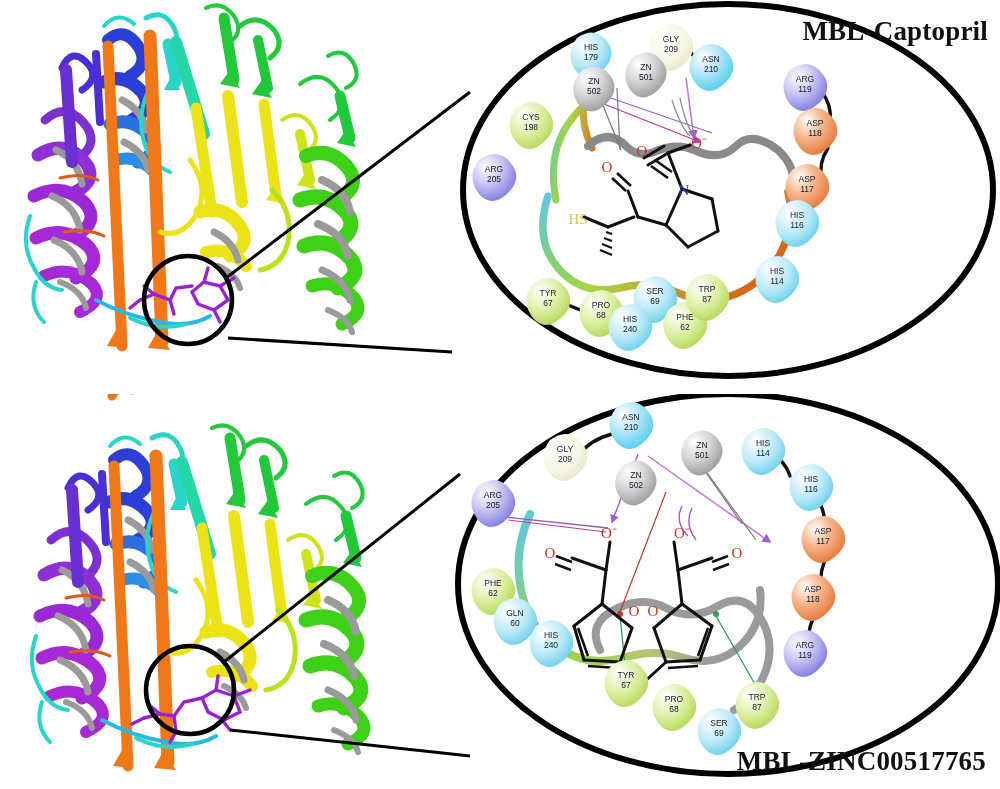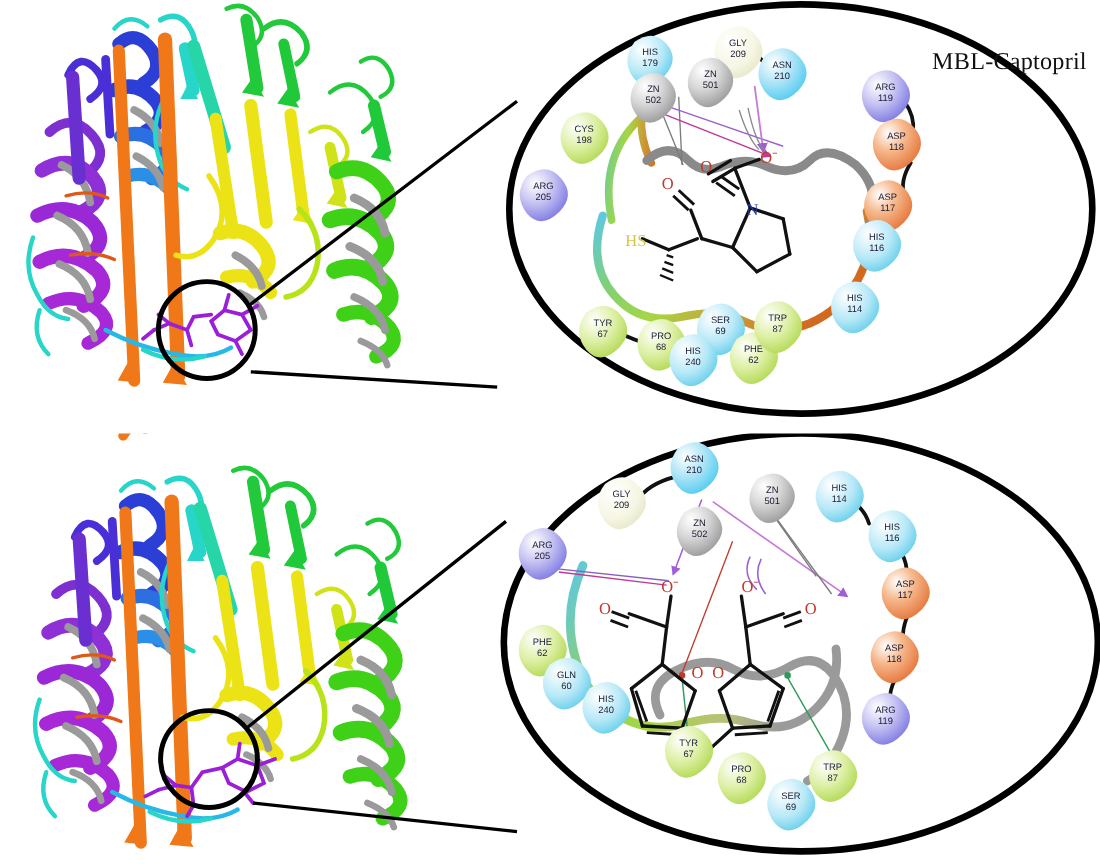--- a/index.html
+++ b/index.html
@@ -6,22 +6,22 @@
   body{width:1000px;height:789px;position:relative;overflow:hidden;
        font-family:"Liberation Sans",sans-serif;}
   .figure{position:absolute;inset:0;}
   .panel{position:absolute;left:0;width:1000px;height:394px;}
   .panel-top{top:0;}
   .panel-bottom{top:394px;}
   .protein-wrap{position:absolute;left:0;top:0;width:440px;height:394px;}
   .protein-svg{position:absolute;left:0;top:0;}
   .pocket-svg{position:absolute;left:0;top:0;}
   .title{position:absolute;font-family:"Liberation Serif",serif;
-         font-weight:normal;font-size:22px;color:#111;letter-spacing:.2px;
-         white-space:nowrap;margin-top:27px;}
+         font-weight:bold;font-size:27px;color:#111;letter-spacing:.2px;
+         white-space:nowrap;}
   .title-top{right:12px;top:16px;}
   .title-bottom{right:14px;top:352px;}
   .res-label{font-family:"Liberation Sans",sans-serif;font-size:8.5px;
              fill:#1a1a33;text-anchor:middle;}
   .res-label-2{font-family:"Liberation Sans",sans-serif;font-size:8.5px;
              fill:#1a1a33;text-anchor:middle;}
   .atom{font-family:"Liberation Serif",serif;font-size:15px;text-anchor:middle;}
   .atom-o{fill:#c0392b;}
   .atom-n{fill:#2b3ea8;}
   .atom-s{fill:#d4c44a;}
@@ -655,15 +655,16 @@
         </g>
 
         <g>
           <path d="M742,294 q18,-13 31,2 q13,15 -1,30 q-17,17 -30,2 q-13,-17 0,-34 z" fill="url(#gHydroph)" stroke="none"></path>
           <text class="res-label" x="757" y="306">TRP</text>
           <text class="res-label-2" x="757" y="316">87</text>
         </g>
       </g>
     </svg>
 
+    <div class="title title-bottom">MBL-ZINC00517765</div>
   </div>
 
 </div>
 
 </body></html>

